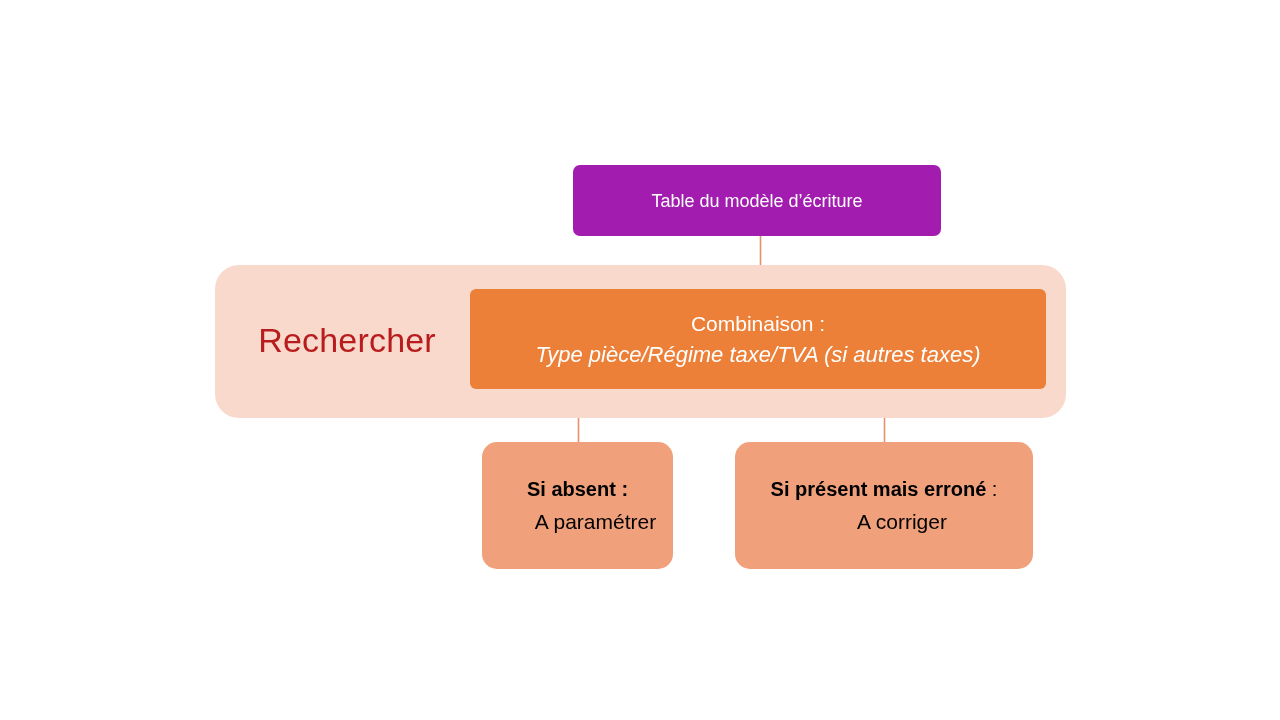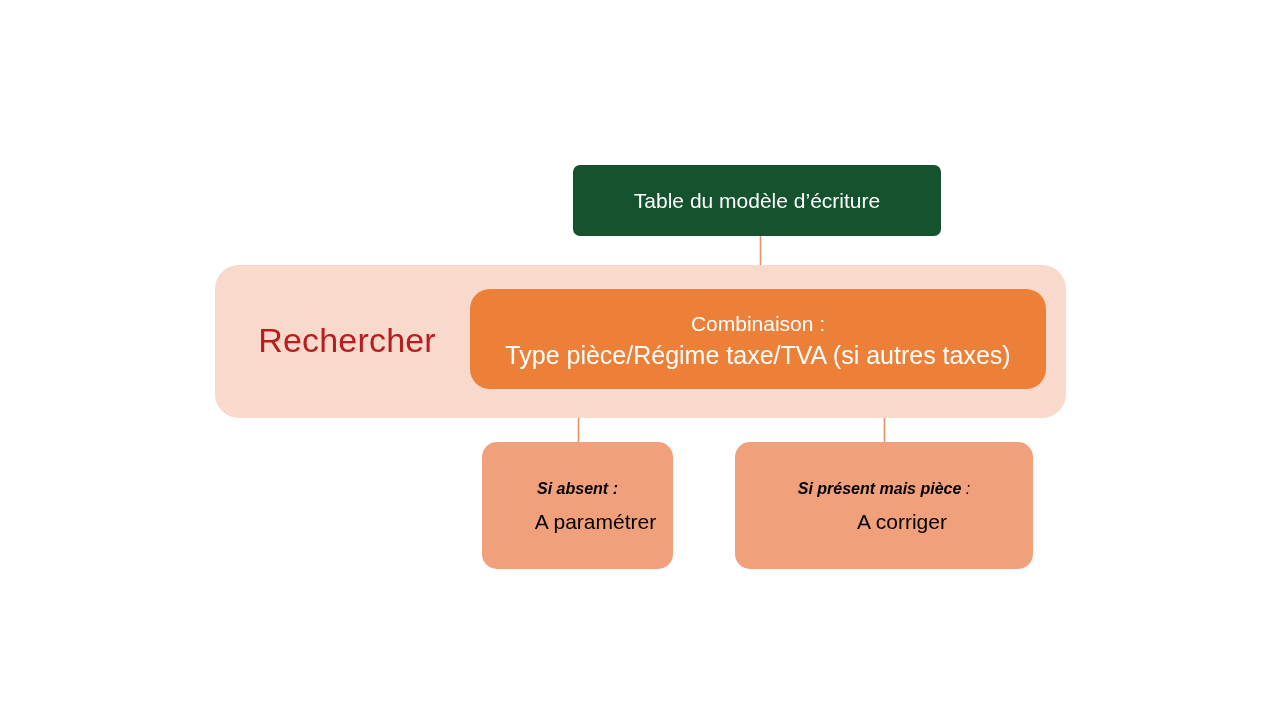--- a/index.html
+++ b/index.html
@@ -66,68 +66,68 @@
     justify-content: center;
     text-align: center;
     z-index: 3;
   }
 
   .node-top {
     left: 573px;
     top: 165px;
     width: 368px;
     height: 71px;
-    background: #14532d;
+    background: #a21caf;
     border-radius: 7px;
     color: #ffffff;
-    font-size: 21px;
+    font-size: 18px;
     line-height: 28px;
   }
 
   .node-combination {
     left: 470px;
     top: 289px;
     width: 576px;
     height: 100px;
     background: #ed8039;
-    border-radius: 20px;
+    border-radius: 6px;
     color: #ffffff;
     z-index: 4;
   }
   .node-combination .line-1 {
     font-size: 21px;
     line-height: 31px;
     font-style: normal;
   }
   .node-combination .line-2 {
-    font-size: 25px;
+    font-size: 22px;
     line-height: 32px;
+    font-style: italic;
   }
 
   .node-leaf {
     top: 442px;
     height: 127px;
     background: #f0a17c;
     border-radius: 15px;
     color: #000000;
   }
   .node-leaf-absent {
     left: 482px;
     width: 191px;
   }
   .node-leaf-erroneous {
     left: 735px;
     width: 298px;
   }
   .node-leaf .leaf-title {
-    font-size: 16px;
+    font-size: 20px;
     line-height: 32px;
     font-weight: bold;
     white-space: nowrap;
-    font-style: italic;
   }
   .node-leaf .leaf-title .suffix {
     font-weight: normal;
   }
   .node-leaf .leaf-body {
     font-size: 21px;
     line-height: 34px;
     font-weight: normal;
     white-space: nowrap;
     margin-left: 36px;
@@ -166,18 +166,18 @@
 
   <div class="node node-leaf node-leaf-absent">
     <span class="leaf-title">
       <span>Si absent :</span><span class="suffix"></span>
     </span>
     <span class="leaf-body">A paramétrer</span>
   </div>
 
   <div class="node node-leaf node-leaf-erroneous">
     <span class="leaf-title">
-      <span>Si présent mais pièce</span><span class="suffix"> :</span>
+      <span>Si présent mais erroné</span><span class="suffix"> :</span>
     </span>
     <span class="leaf-body">A corriger</span>
   </div>
 
 </div>
 
 </body></html>

